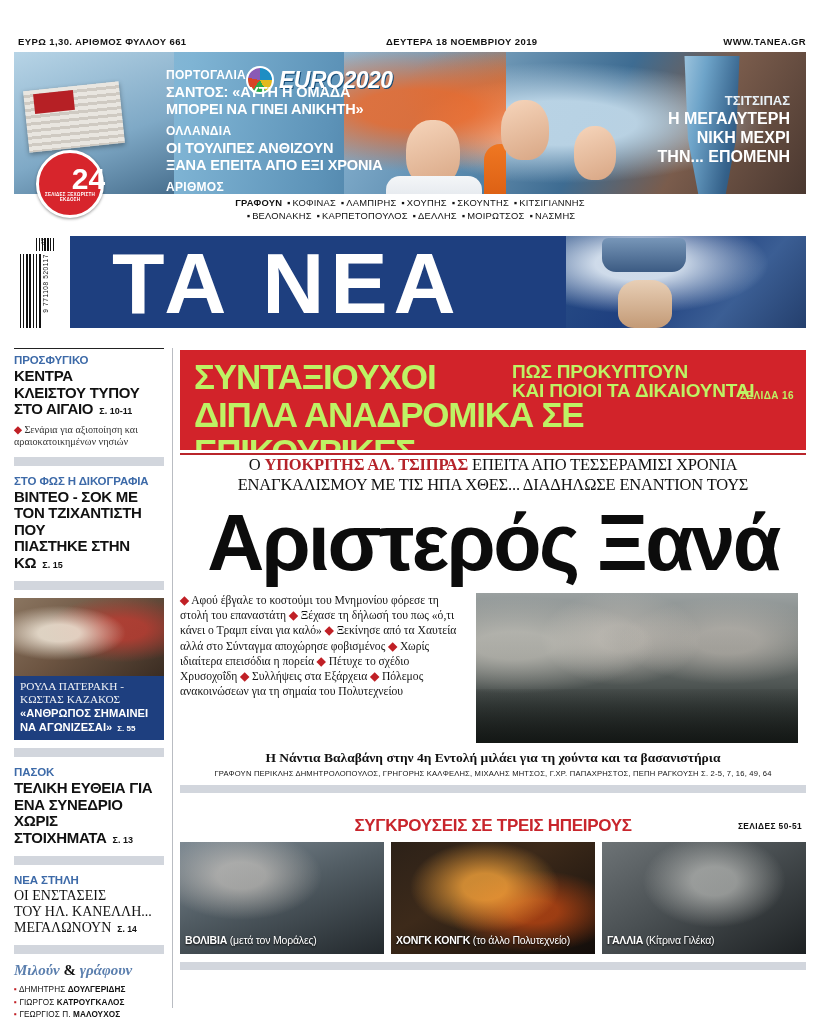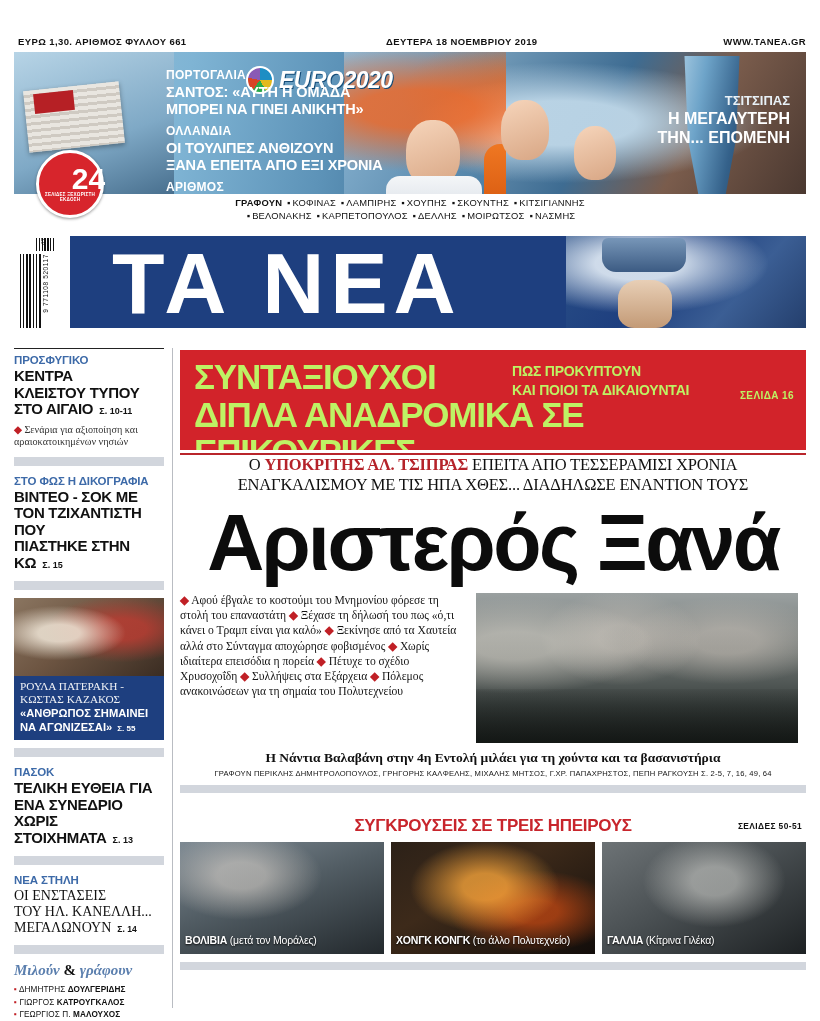--- a/index.html
+++ b/index.html
@@ -226,21 +226,21 @@
   }
   .rb-l1{
     position:absolute; left: 14px; top: 8px; font-size: 35px; font-weight: 900;
     letter-spacing: -1.2px; line-height: 37px;
   }
   .rb-l2{
     position:absolute; left: 14px; top: 46px; font-size: 35px; font-weight: 900;
     letter-spacing: -1.2px; line-height: 37px;
   }
   .rb-sub{
-    position:absolute; left: 332px; top: 12px; font-size: 14px; font-weight: 700;
+    position:absolute; left: 332px; top: 12px; font-size: 19px; font-weight: 700;
     line-height: 19px; letter-spacing:-.2px;
   }
   .rb-page{
     position:absolute; right: 12px; top: 40px; font-size: 10px; font-weight: 700; letter-spacing:.4px;
   }
   .kicker-rule{ height: 2px; background:#b9252b; margin-top: 3px;}
   .sub-head{
     font-family:"Liberation Serif", serif; font-size: 16.5px; line-height: 20px;
     color:#111; text-align:center; padding: 0 6px 4px 6px; letter-spacing:-.2px;
   }
@@ -364,20 +364,21 @@
       </div>
       <div class="eb-group">
         <div class="eb-kicker">ΑΡΙΘΜΟΣ</div>
 
       </div>
     </div>
 
     <div class="eb-right-heads">
       <div class="rk">ΤΣΙΤΣΙΠΑΣ</div>
       <div class="rl">Η ΜΕΓΑΛΥΤΕΡΗ</div>
+      <div class="rl">ΝΙΚΗ ΜΕΧΡΙ</div>
       <div class="rl">ΤΗΝ... ΕΠΟΜΕΝΗ</div>
     </div>
   </div>
 
   <div class="badge24">
     <span class="n">24</span>
     <span class="t">ΣΕΛΙΔΕΣ ΞΕΧΩΡΙΣΤΗ ΕΚΔΟΣΗ</span>
   </div>
 
   <div class="grafoun">

